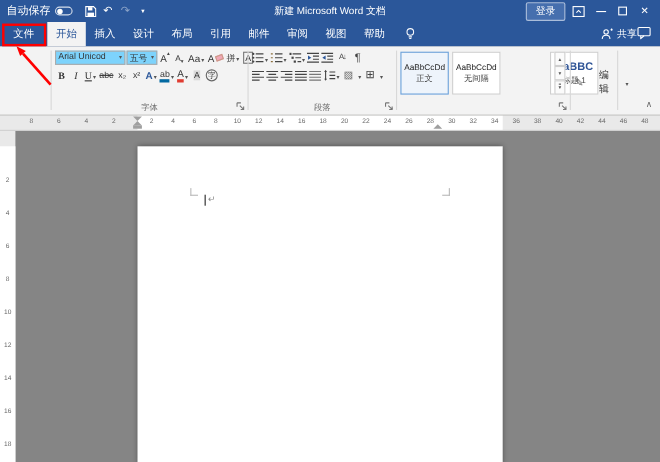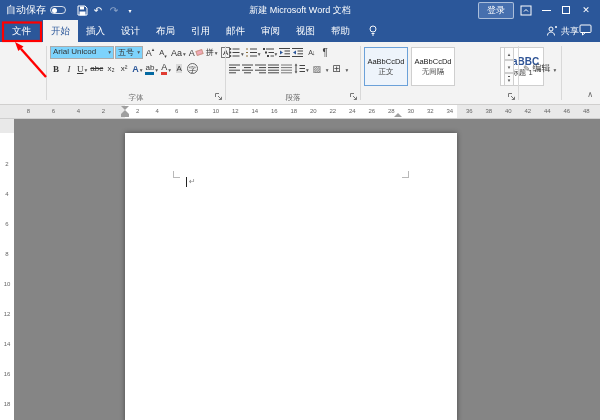--- a/index.html
+++ b/index.html
@@ -84,21 +84,21 @@
   .sprev{font-size:7.5px;color:#222;white-space:nowrap;overflow:hidden;max-width:42px;}
   .sprev.h1{font-size:10px;font-weight:bold;color:#2f5496;}
   .sname{font-size:7.5px;color:#444;}
   .stylescroll{position:absolute;right:4px;top:5px;width:10px;height:39px;display:flex;flex-direction:column;}
   .stylescroll span{flex:1;border:1px solid #cfcfcf;background:#fbfbfb;display:flex;align-items:center;justify-content:center;font-size:5px;color:#555;}
   .ssc-up::before{content:"\25B4";}
   .ssc-down::before{content:"\25BE";}
   .ssc-more::before{content:"\25BE";border-top:1px solid #555;}
 
   
-  .editbtn{position:absolute;left:4px;top:20px;display:flex;align-items:center;gap:2px;font-size:9px;color:#333;}
+  .editbtn{position:absolute;left:4px;top:20px;display:flex;align-items:center;gap:14px;font-size:9px;color:#333;}
   .ic-pencil::before{content:"\270E";font-size:9px;color:#666;}
   .collapse{position:absolute;right:7px;bottom:5px;font-size:8px;color:#666;}
   .collapse::before{content:"\2227";}
 
   
   .rulerbar{position:absolute;top:105px;left:0;right:0;height:14px;background:#e9e9e9;border-bottom:1px solid #cfcfcf;z-index:2;}
   .tabsel{position:absolute;left:1px;top:1px;width:12px;height:12px;background:#f6f6f6;border:1px solid #c9c9c9;display:flex;align-items:center;justify-content:center;color:#555;font-size:7px;}
   .tabsel::before{content:"\221F";}
   .hr-page{position:absolute;left:125px;width:332px;top:0;bottom:0;background:#fff;}
   .hr-left{position:absolute;left:16px;width:100px;top:0;bottom:0;display:flex;}

